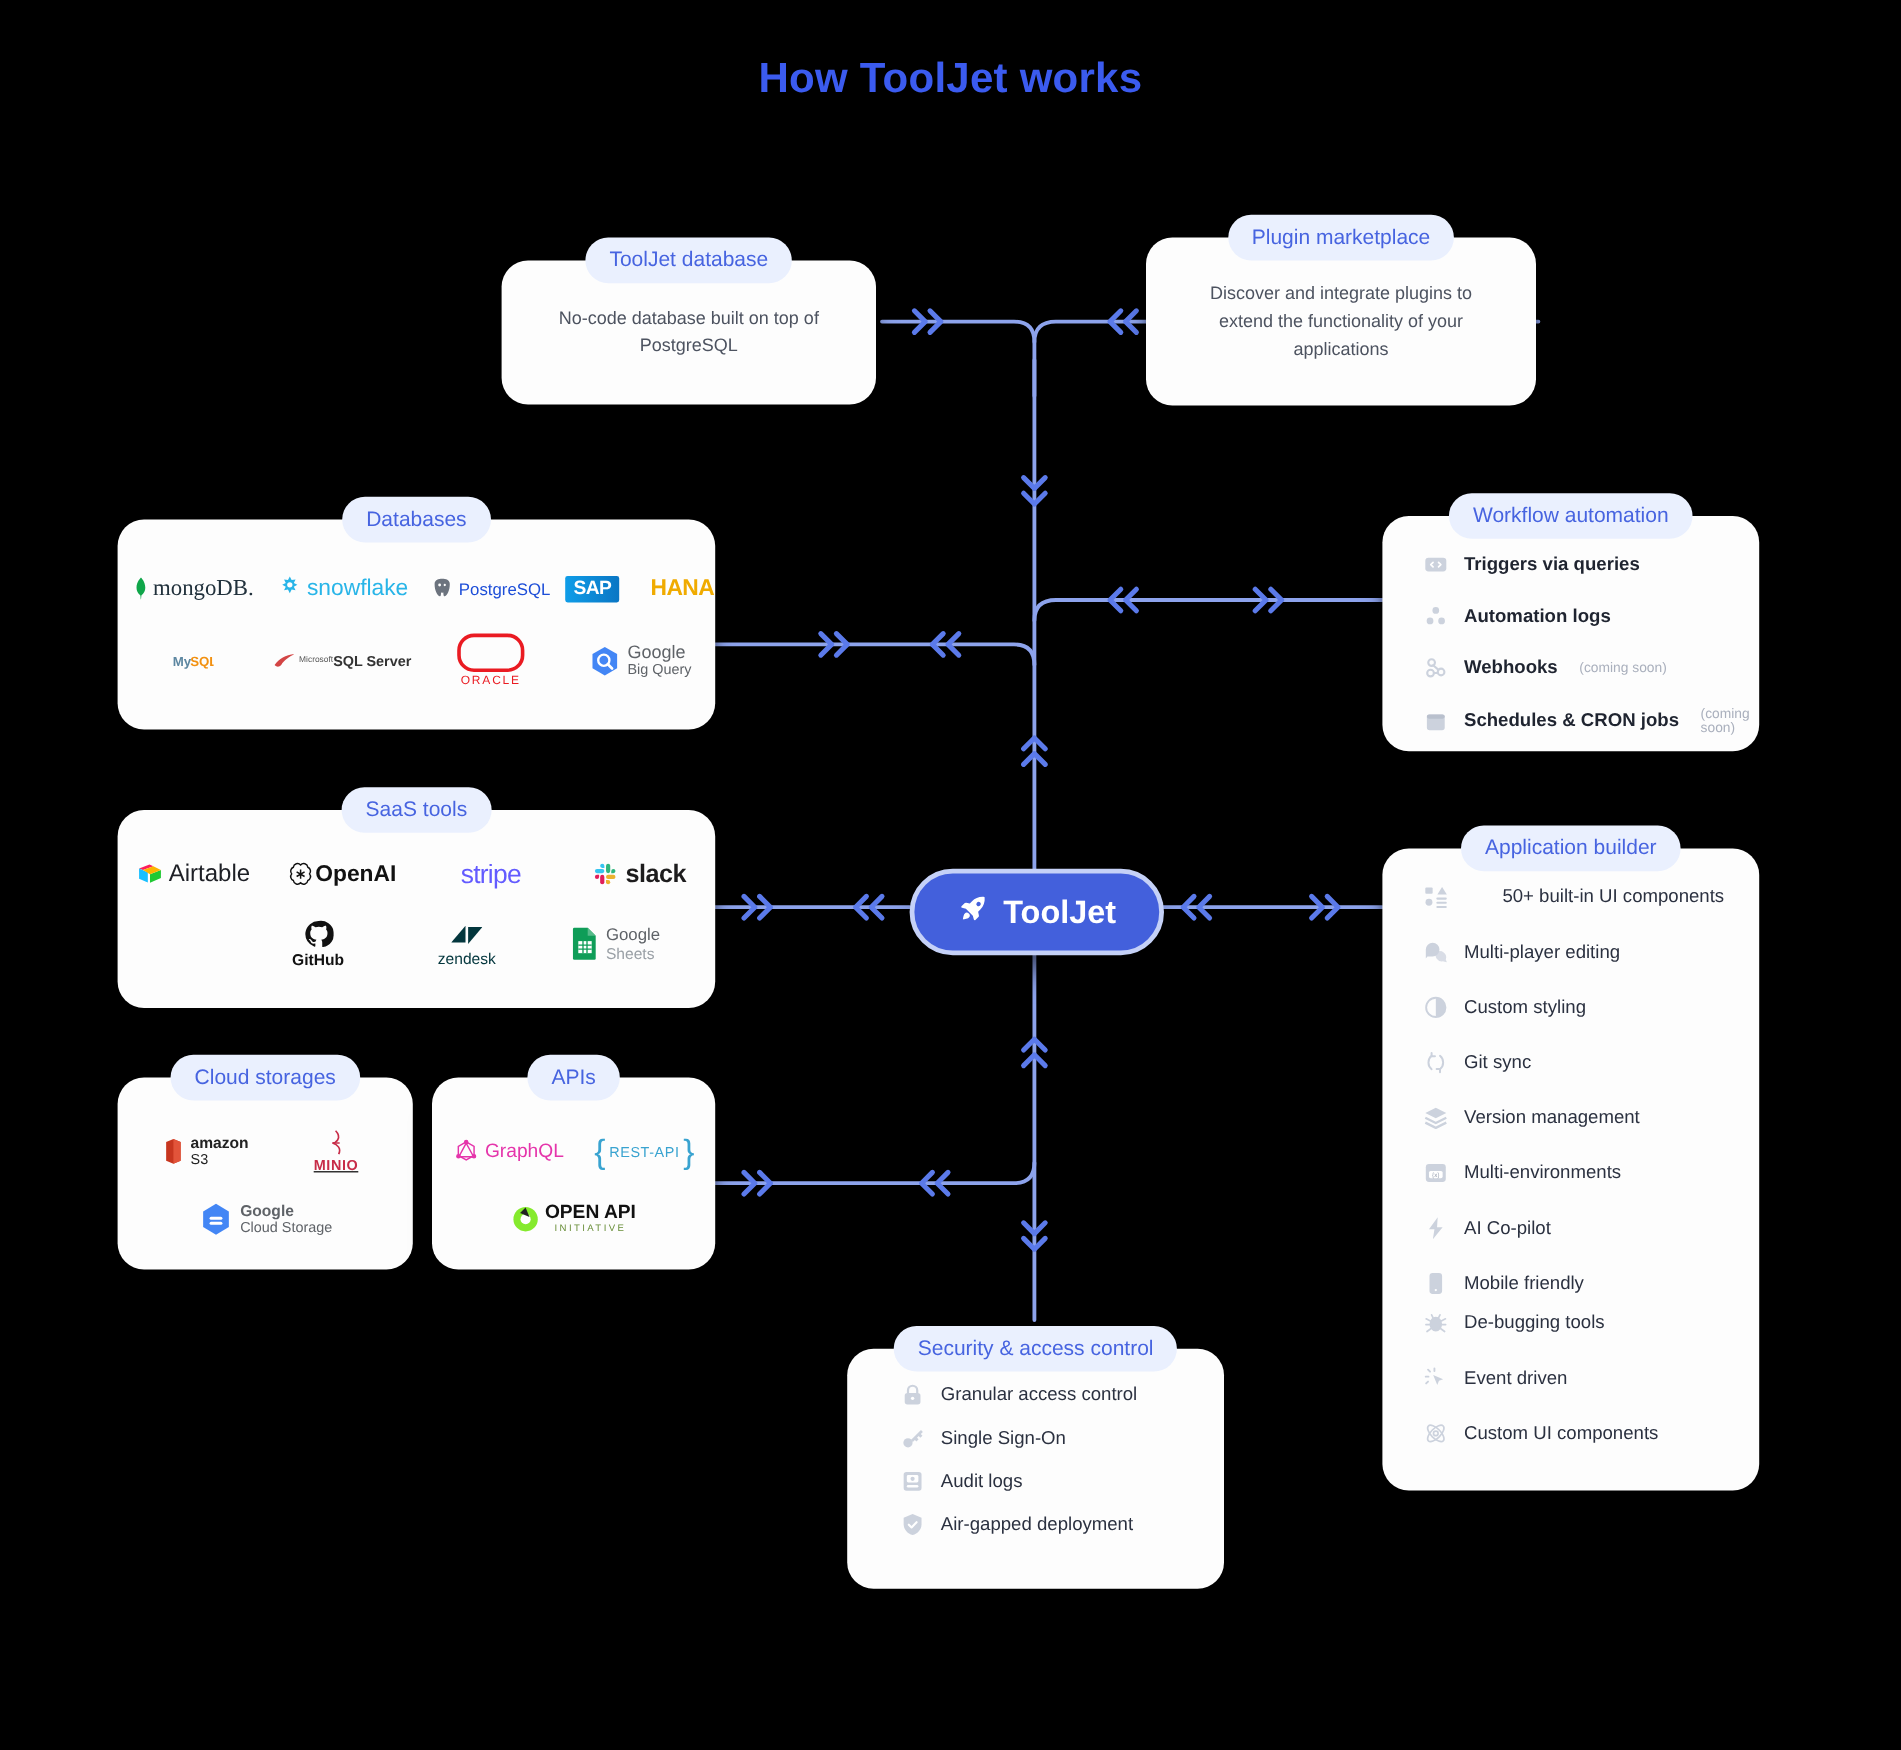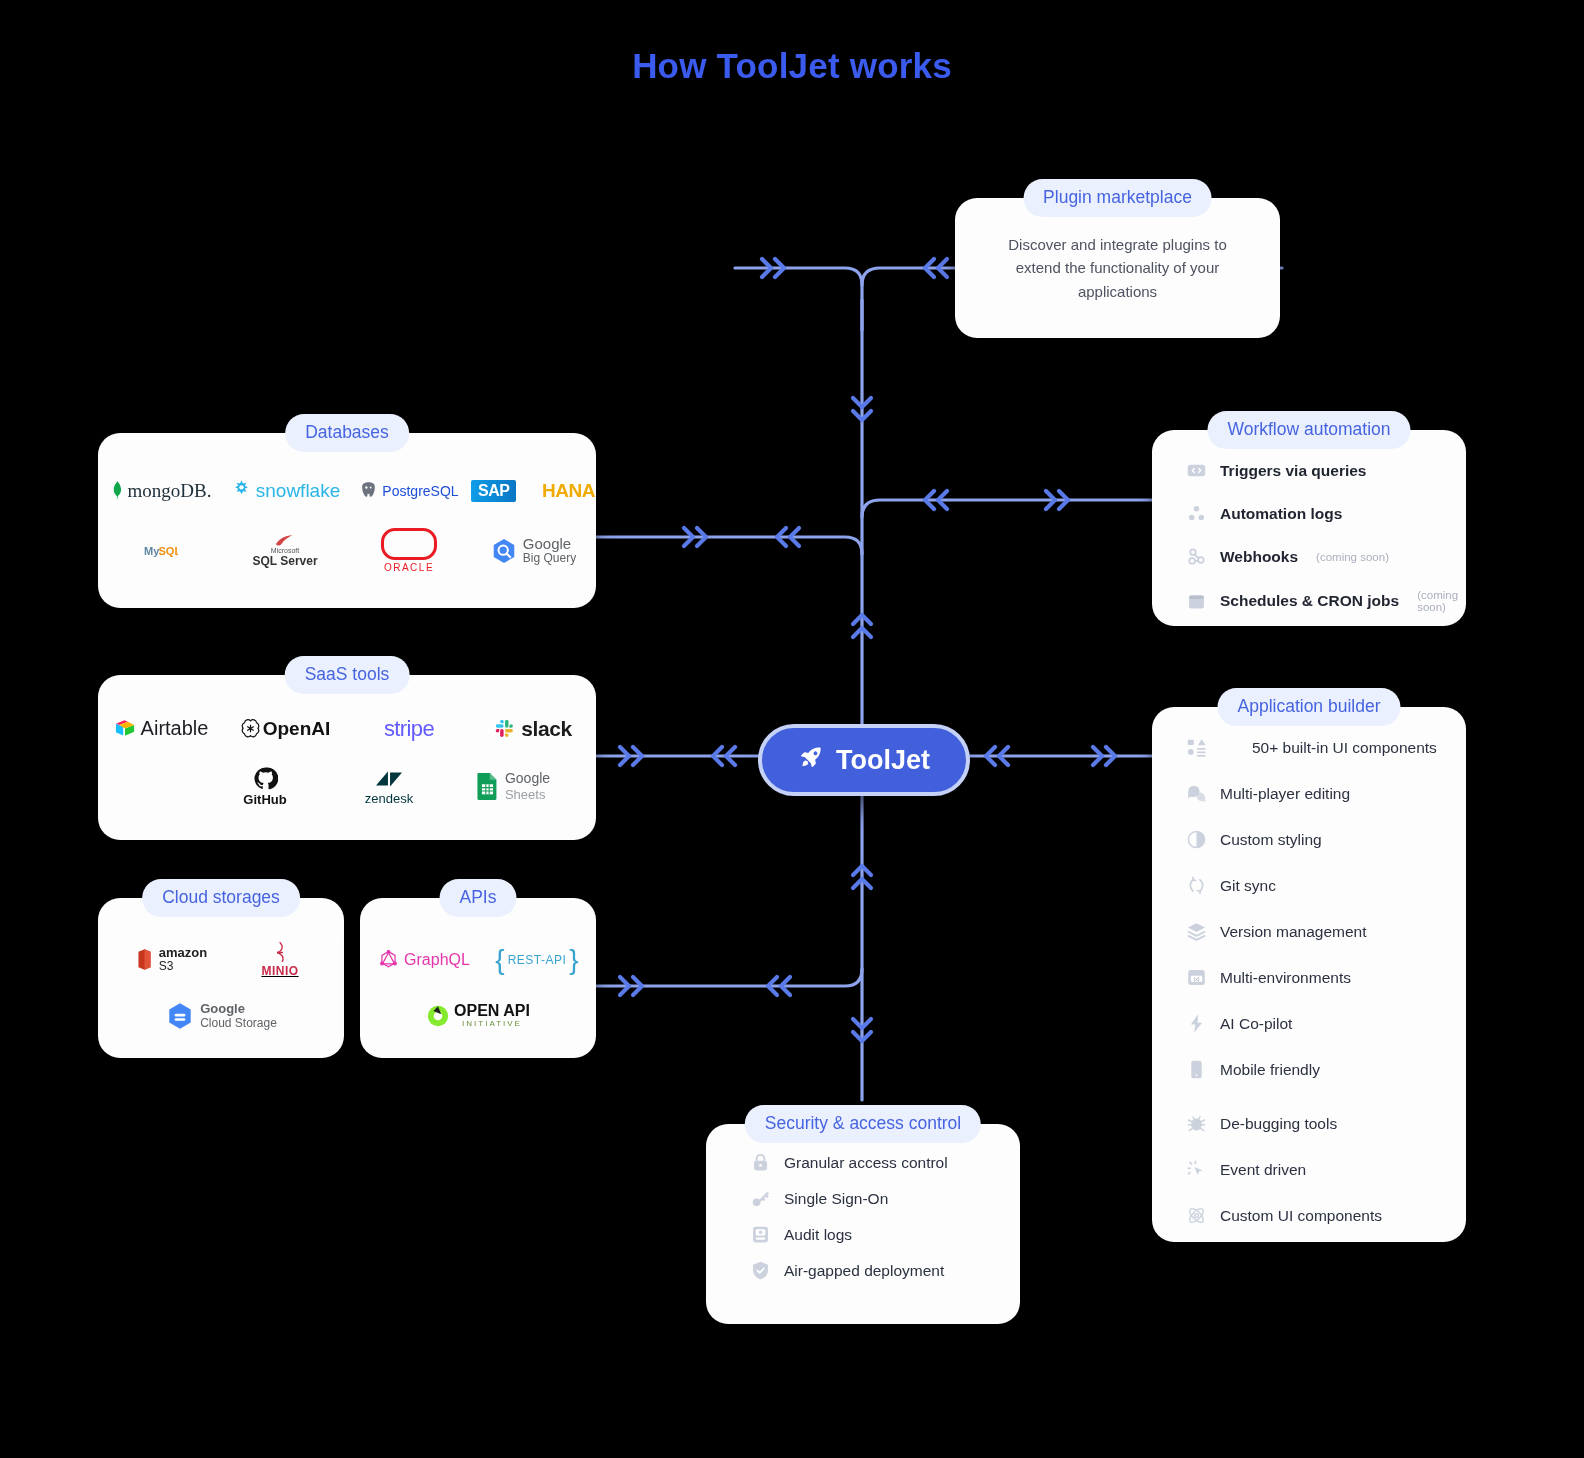--- a/index.html
+++ b/index.html
@@ -121,20 +121,24 @@
   <div class="hub">
     <span>
       <svg viewBox="0 0 24 24" fill="#fff">
           <path d="M20.5 3.2c-3.6-.4-7 .9-9.4 3.3L9.4 8.2 6.6 7.6c-.5-.1-1 .1-1.3.4L3 10.3c-.4.4-.2 1.1.4 1.2l3 .8 5.3 5.3.8 3c.2.6.8.8 1.2.4l2.3-2.3c.3-.3.5-.8.4-1.3l-.6-2.8 1.7-1.7c2.4-2.4 3.7-5.8 3.3-9.4a.6.6 0 0 0-.3-.3zM15 9.9a1.7 1.7 0 1 1 2.4-2.4A1.7 1.7 0 0 1 15 9.9z"></path>
           <path d="M5.4 16.1c-1 1-1.3 4.4-1.3 4.4s3.4-.3 4.4-1.3a2.2 2.2 0 1 0-3.1-3.1z"></path>
         </svg>
     </span>
     <span>ToolJet</span>
   </div>
 
+  <div class="card" style="left:418px;top:217px;width:312px;height:120px;">
+    <div class="pill">ToolJet database</div>
+    <div class="desc">No-code database built on top of PostgreSQL</div>
+  </div>
 
   <div class="card" style="left:955px;top:198px;width:325px;height:140px;">
     <div class="pill">Plugin marketplace</div>
     <div class="desc">Discover and integrate plugins to extend the functionality of your applications</div>
   </div>
 
   <div class="card" style="left:98px;top:433px;width:498px;height:175px;">
     <div class="pill">Databases</div>
     <div class="logos">
 
@@ -164,21 +168,21 @@
         <span style="display:inline-block;background:linear-gradient(90deg,#0f9de8,#0a76c4);color:#fff;font-weight:bold;font-size:16px;padding:2px 7px;border-radius:2px;letter-spacing:-.5px;">SAP</span>
         <span class="ltxt" style="color:#f0ab00;font-weight:bold;font-size:19px;margin-left:2px;letter-spacing:-.5px;">HANA</span>
       </div>
 
       <div class="logo" style="width:124px;height:60px;">
         <svg viewBox="0 0 40 18" style="width:34px;height:17px;">
             <text x="0" y="14" font-family="'Liberation Sans',sans-serif" font-size="13" font-weight="bold" fill="#5d87a1">My</text>
             <text x="17" y="14" font-family="'Liberation Sans',sans-serif" font-size="13" font-weight="bold" fill="#f29111">SQL</text>
           </svg>
       </div>
-      <div class="logo" style="width:124px;height:60px;flex-direction:column;">
+      <div class="logo" style="width:124px;height:60px;">
         <svg viewBox="0 0 24 14" style="width:22px;height:13px;">
             <path d="M2 11c4-6 10-9 18-10-5 3-9 5-12 10-2 2-4 2-6 0z" fill="#d34545"></path>
           </svg>
         <span style="font-size:7px;color:#555;line-height:1;">Microsoft</span>
         <span class="ltxt" style="font-size:12px;color:#333;font-weight:bold;">SQL Server</span>
       </div>
       <div class="logo" style="width:124px;height:60px;flex-direction:column;">
         <span style="display:block;width:50px;height:26px;border:3.5px solid #ea1b22;border-radius:14px;"></span>
         <span class="ltxt" style="color:#ea1b22;font-size:10px;letter-spacing:1.5px;margin-top:2px;">ORACLE</span>
       </div>
@@ -451,21 +455,21 @@
 
       <div class="feat lite" style="margin-bottom:25px;">
         <span class="ficon">
           <svg viewBox="0 0 24 24" fill="#ccd2dd">
               <path d="M13.8 1.5L5.5 13h5.2l-1.5 9.5L18.5 11h-5.3z"></path>
             </svg>
         </span>
         <span class="flabel">AI Co-pilot</span>
       </div>
 
-      <div class="feat lite" style="margin-bottom:33px;">
+      <div class="feat lite" style="margin-bottom:12px;">
         <span class="ficon">
           <svg viewBox="0 0 24 24">
               <rect x="6" y="2" width="12" height="20" rx="3" fill="#ccd2dd"></rect>
               <circle cx="12" cy="18.4" r="1.1" fill="#fff"></circle>
             </svg>
         </span>
         <span class="flabel">Mobile friendly</span>
       </div>
 
       <div class="feat lite" style="margin-bottom:25px;">

